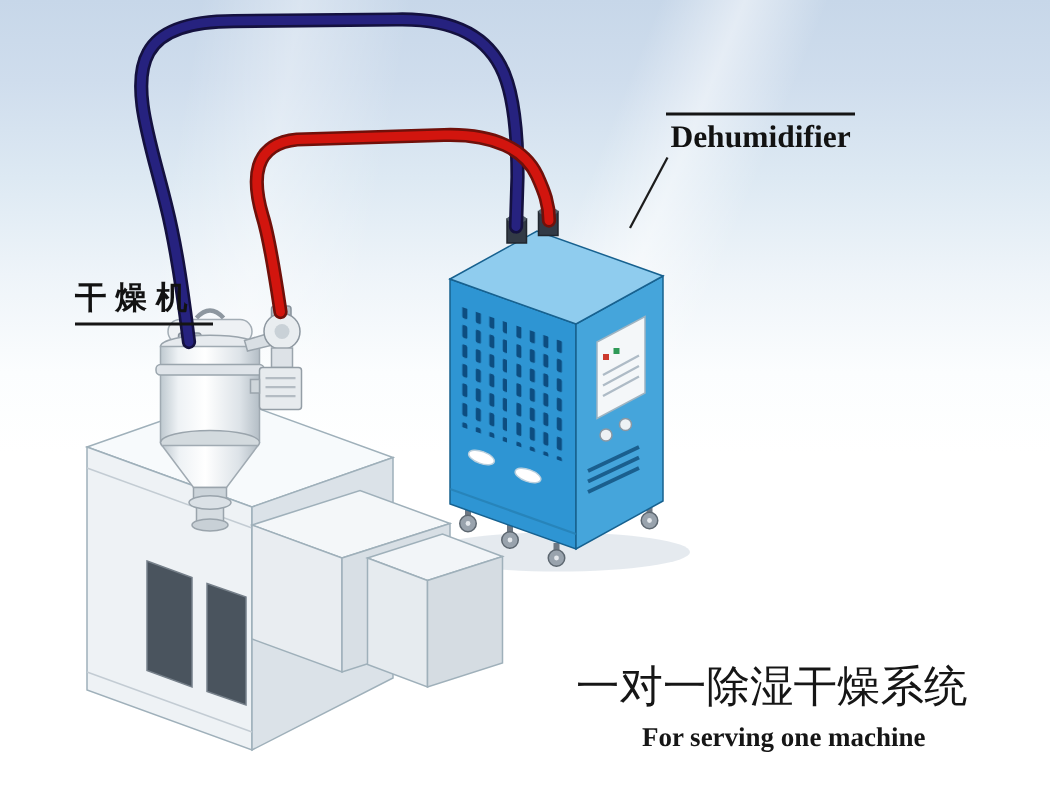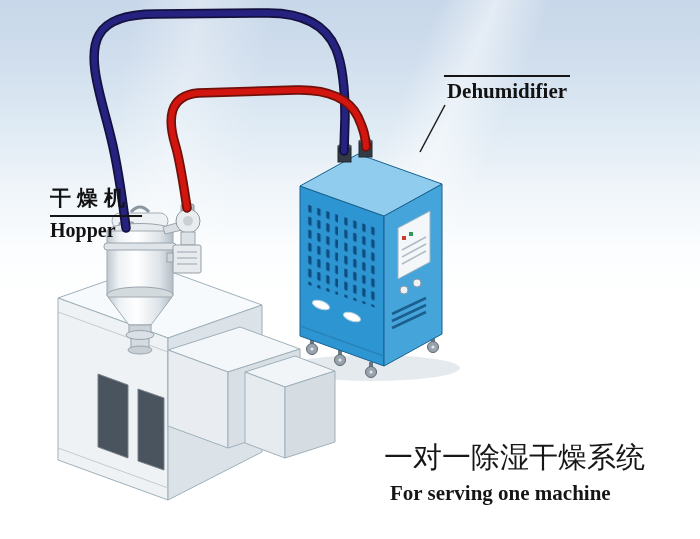--- a/index.html
+++ b/index.html
@@ -16,21 +16,21 @@
   }
   svg.scene{position:absolute;left:0;top:0;}
   .lbl{position:absolute;color:#121212;}
   .lbl .cn{font-weight:bold;font-size:22px;letter-spacing:6px;font-family:"DejaVu Sans",sans-serif;white-space:nowrap;}
   .lbl .rule{height:0;border-bottom:2px solid #151515;margin:3px 0 2px 0;}
   .lbl .en{font-weight:bold;font-size:20px;font-family:"Liberation Serif",serif;white-space:nowrap;}
   .lbl-dehum .cn{text-align:center;letter-spacing:10px;padding-left:10px;}
   .lbl-dehum .en{text-align:center;font-size:21px;}
   .caption{position:absolute;left:384px;top:438px;color:#161616;}
   .caption .cn{font-weight:normal;font-size:29px;font-family:"DejaVu Sans",sans-serif;white-space:nowrap;}
-  .caption .en{font-weight:bold;font-size:21px;font-family:"Liberation Serif",serif;margin:3px 0 0 6px;white-space:nowrap;}
+  .caption .en{font-weight:bold;font-size:18px;font-family:"Liberation Serif",serif;margin:3px 0 0 16px;white-space:nowrap;text-align:center;}
 </style>
 </head>
 <body>
 
 <div class="stage">
 
   <svg class="scene" width="700" height="539" viewBox="0 0 700 539">
     <defs>
       <pattern id="ventPat" width="9" height="13" patternUnits="userSpaceOnUse" patternTransform="skewY(19.7)">
         <rect x="2.2" y="2" width="3.4" height="8.5" rx="1" fill="#0d4d80"></rect>
@@ -173,21 +173,20 @@
       <path stroke-width="9.5" d="M187 208 C184 188 180 160 175 144 C168 120 168 96 198 93 L296 90 C330 89 350 100 358 117 C363 128 366 136 366 147" stroke="#70100a"></path>
       <path stroke-width="6" d="M187 208 C184 188 180 160 175 144 C168 120 168 96 198 93 L296 90 C330 89 350 100 358 117 C363 128 366 136 366 147" stroke="#d2150e"></path>
     </g>
 
     <path d="M445 105 L420 152" stroke="#1c1c1c" stroke-width="1.5" fill="none"></path>
   </svg>
 
   <div class="lbl" style="left:50px;top:158px;width:92px;margin-top:26px;">
     <div class="cn" style="font-size:21px;">干燥机</div>
     <div class="rule"></div>
-    <div class="en">Hopper</div>
   </div>
 
   <div class="lbl lbl-dehum" style="left:444px;top:72px;width:126px;">
     <div class="rule"></div>
     <div class="en">Dehumidifier</div>
   </div>
 
   <div class="caption">
     <div class="cn">一对一除湿干燥系统</div>
     <div class="en">For serving one machine</div>

